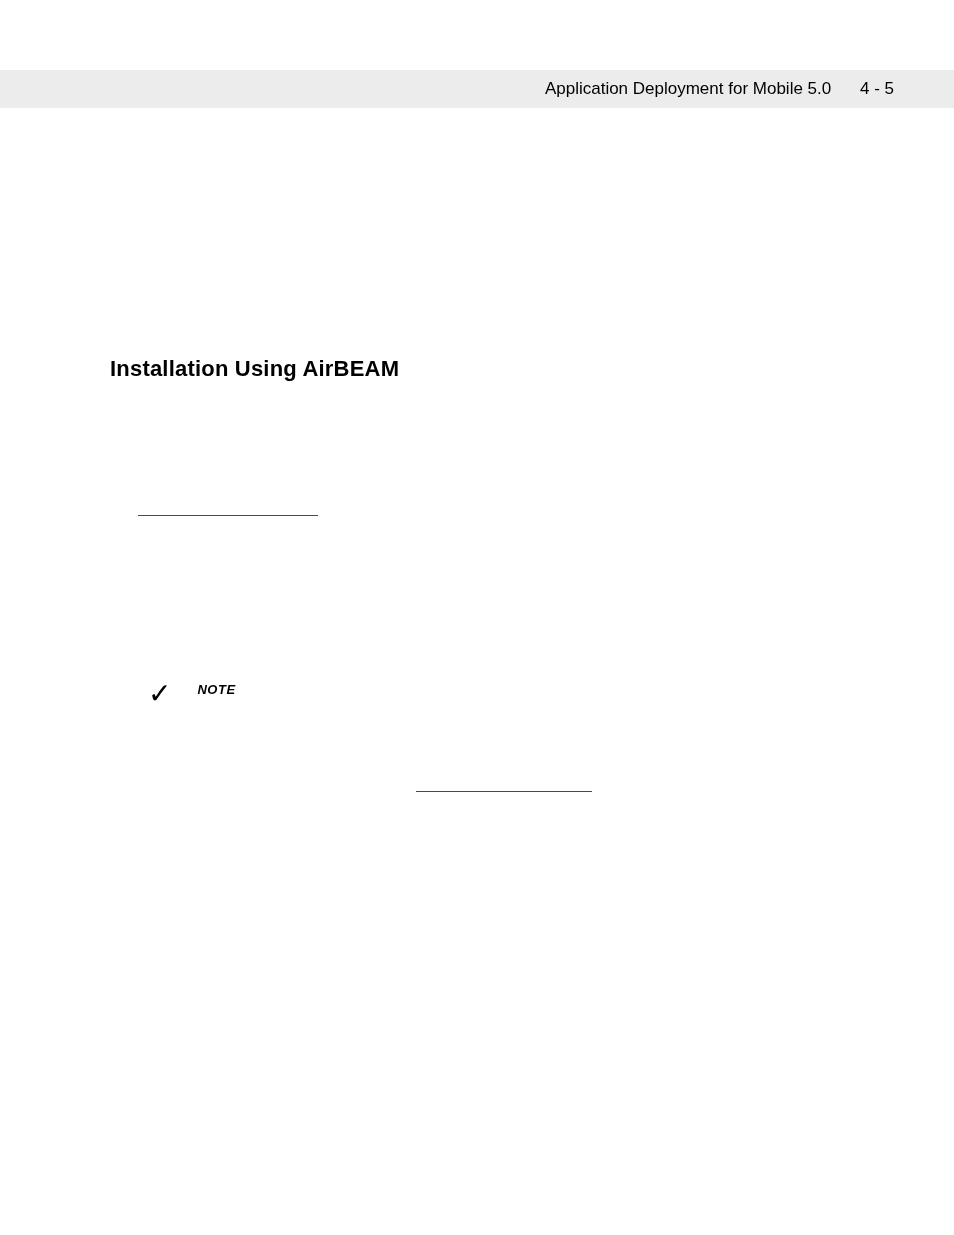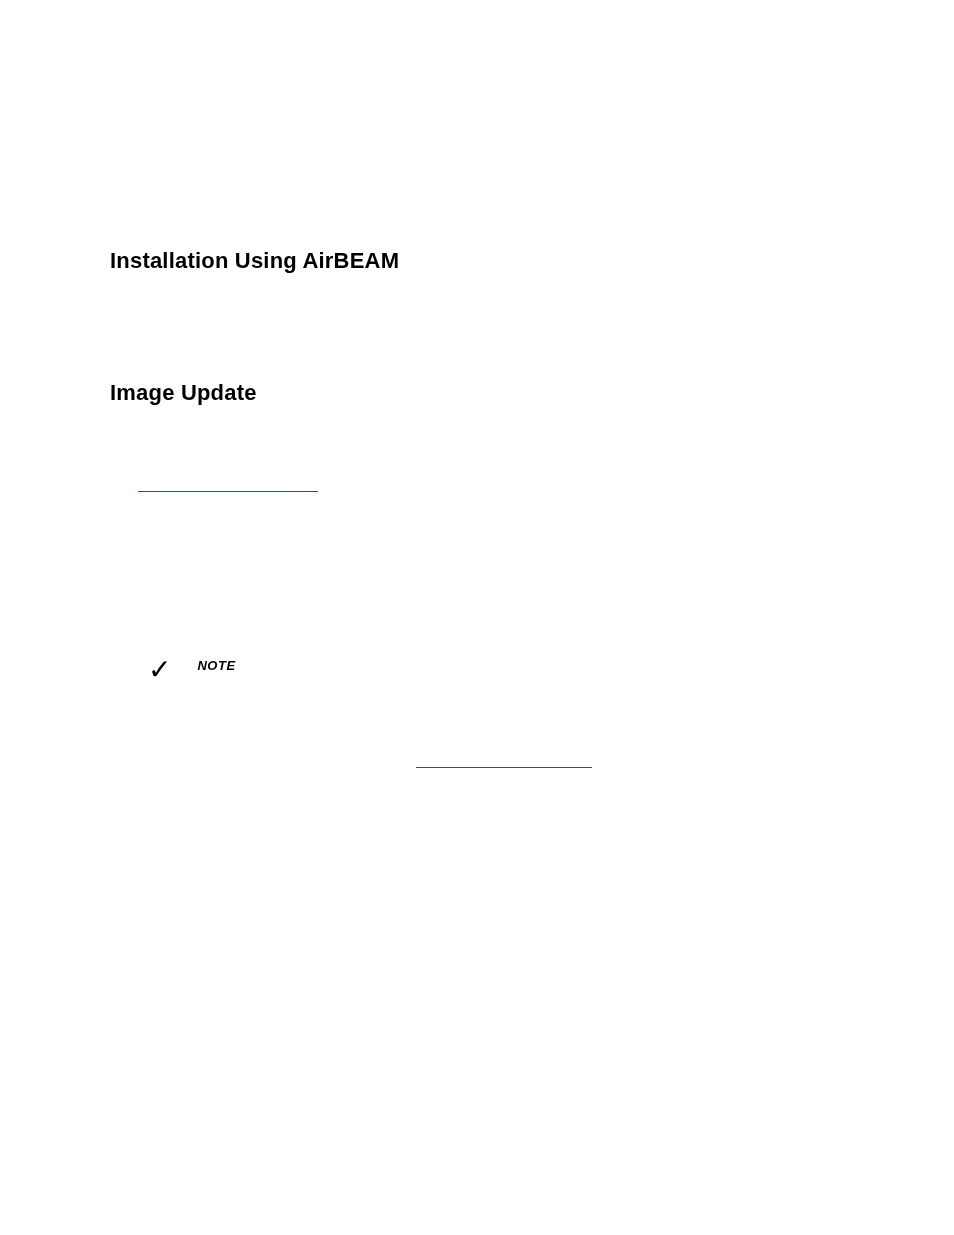--- a/index.html
+++ b/index.html
@@ -75,31 +75,34 @@
   .lower-underline-row {
     margin-top: 70px;
     margin-left: 306px;
   }
 </style>
 </head>
 <body>
 
 <div class="page">
 
+  <div class="header-bar">
+    <span class="header-title">Application Deployment for Mobile 5.0</span>
+    <span class="header-page">4 - 5</span>
+  </div>
 
   <div class="content">
 
 
     <div style="height:190px"></div>
 
     <div class="section-heading">Installation Using AirBEAM</div>
 
     <div style="height:30px"></div>
 
-    <div class="section-heading">Image Update</div>
 
     <div class="underline-row">
       <span class="underline-segment" style="width: 180px;"></span>
     </div>
 
     <div class="note-block">
       <span class="checkmark">✓</span>
       <span class="note-label">NOTE</span>
     </div>
 

